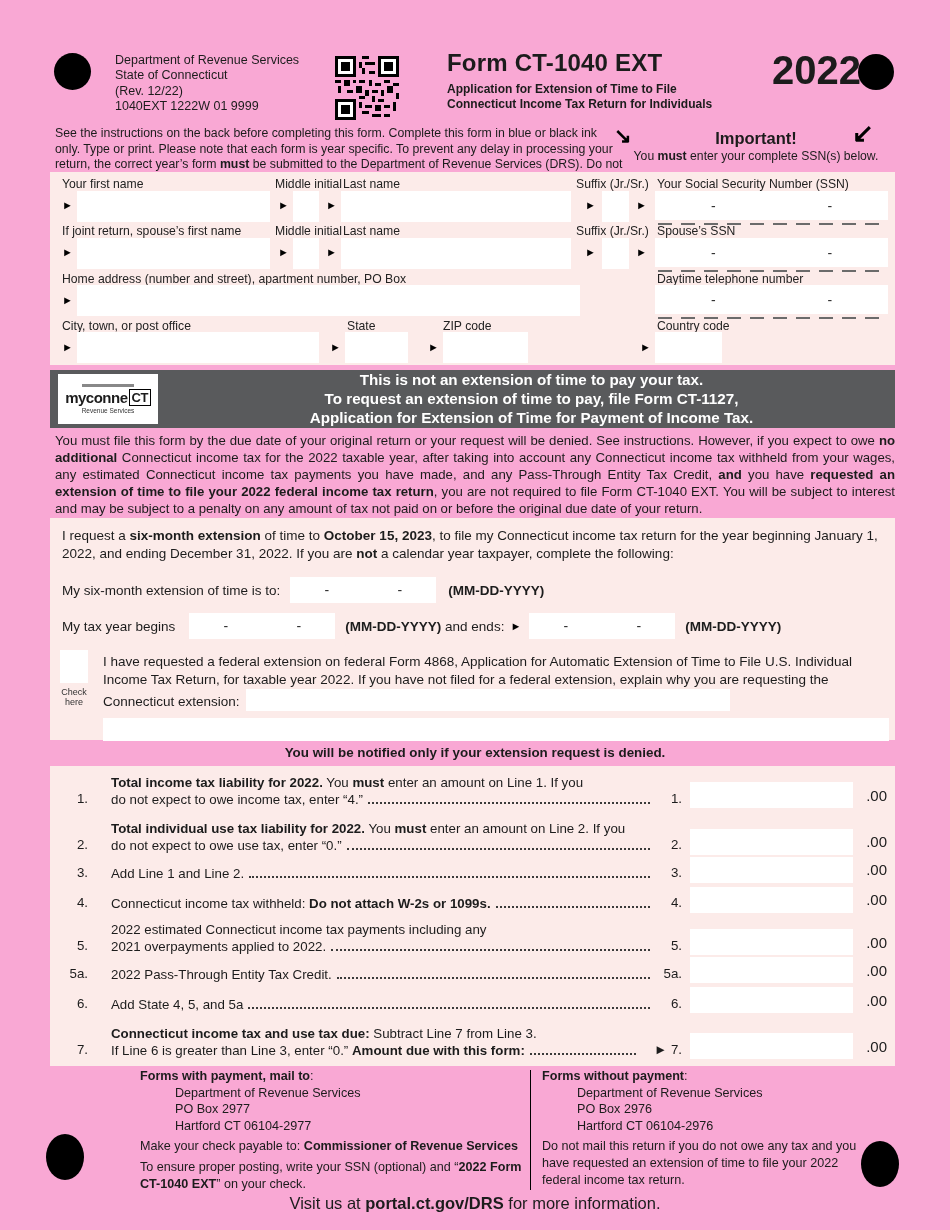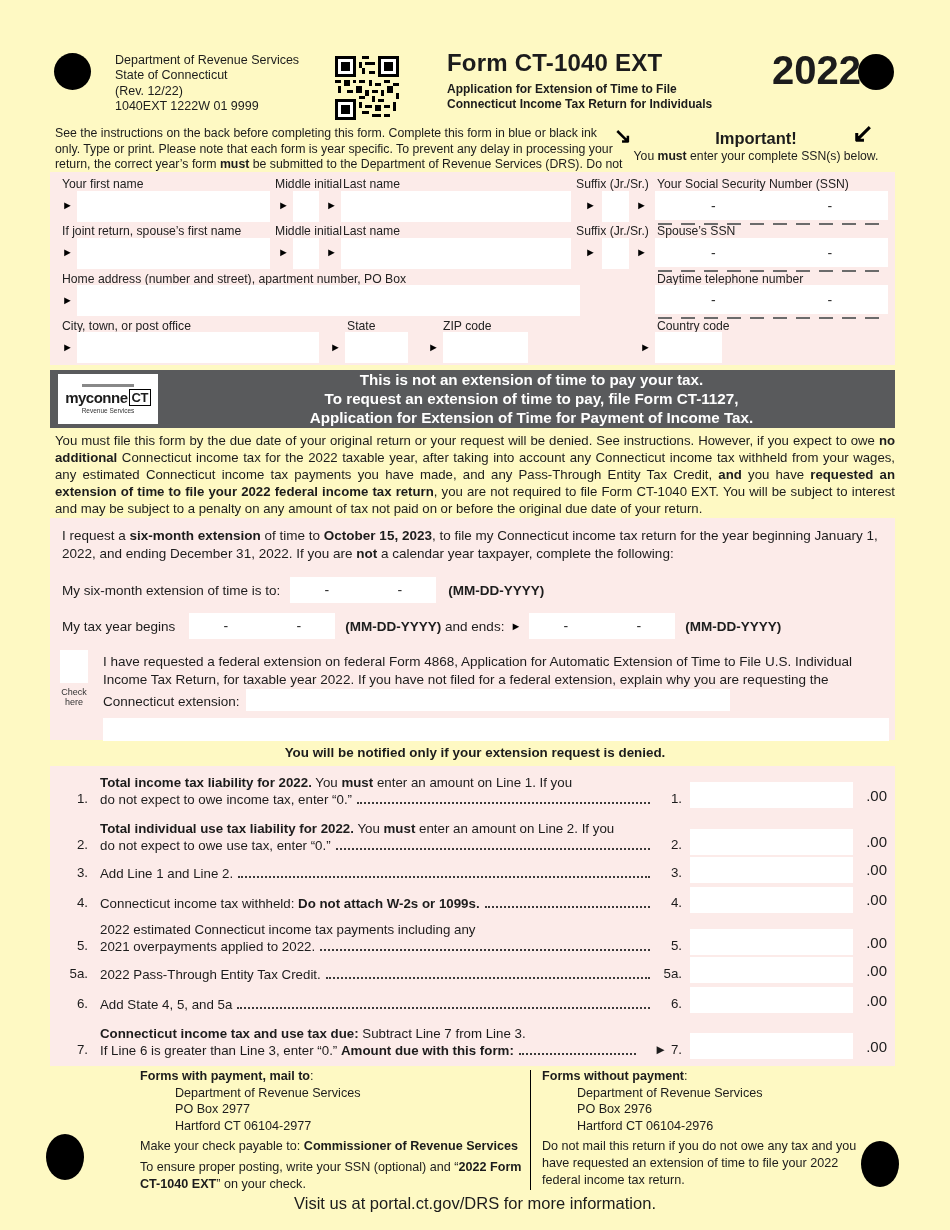--- a/index.html
+++ b/index.html
@@ -1,16 +1,16 @@
 <!DOCTYPE html>
 <html><head>
 <meta charset="utf-8">
 <style>
   html,body{margin:0;padding:0;background:#fff;}
-  .page{position:relative;width:950px;height:1230px;background:#fef9c3;overflow:hidden;
+  .page{position:relative;width:950px;height:1230px;background:#f9a8d4;overflow:hidden;
         font-family:"Liberation Sans",sans-serif;color:#1c1c1c;}
   .reg{position:absolute;background:#000;border-radius:50%;}
   .reg.tl{left:54px;top:53px;width:37px;height:37px;}
   .reg.tr{left:858px;top:54px;width:36px;height:36px;}
   .reg.bl{left:46px;top:1134px;width:38px;height:46px;}
   .reg.br{left:861px;top:1141px;width:38px;height:46px;}
 
   .dept{position:absolute;left:115px;top:53px;font-size:12.5px;line-height:1.18;}
   .rev{position:absolute;left:115px;top:84px;font-size:12.5px;line-height:1.18;}
   .qr{position:absolute;left:335px;top:56px;width:64px;height:64px;}
@@ -59,21 +59,21 @@
   .checkbox{position:absolute;left:10px;top:132px;width:28px;height:33px;background:#fff;}
   .checklbl{position:absolute;left:4px;top:169px;width:40px;text-align:center;font-size:9px;line-height:1.15;color:#333;}
   .fed{margin:14px 0 0 53px;width:786px;font-size:13.5px;line-height:1.33;}
   .fed-inline{display:inline-block;width:484px;height:22px;background:#fff;vertical-align:-5px;margin-left:6px;}
   .fed-line2{margin:7px 0 0 53px;width:786px;height:23px;background:#fff;}
 
   .notice{position:absolute;left:0;right:0;top:745px;text-align:center;font-weight:bold;font-size:13.4px;}
 
   .amt-row{display:flex;align-items:flex-end;font-size:13.3px;line-height:1.29;}
   .amt-num{width:30px;text-align:right;flex:none;padding-bottom:1px;}
-  .amt-text{flex:1;margin-left:12px;min-width:0;}
+  .amt-text{flex:1;margin-left:23px;min-width:0;}
   .amt-line{display:flex;align-items:baseline;}
   .leader{flex:1;border-bottom:2px dotted #3a3a3a;margin:0 6px 3px 5px;min-width:20px;}
   .amt-ref{flex:none;width:26px;text-align:right;padding-bottom:1px;white-space:nowrap;}
   .amt-ref.wide{width:40px;}
   .amt-box{flex:none;width:163px;height:26px;background:#fff;margin-left:8px;}
   .amt-cents{flex:none;width:34px;font-size:15px;text-align:right;padding-bottom:3px;}
   .mb12{margin-bottom:12px;} .mb8{margin-bottom:8px;} .mb4{margin-bottom:4px;} .mb2{margin-bottom:2px;}
 
   .f-left{position:absolute;left:140px;top:1068px;width:382px;font-size:12.6px;line-height:1.32;}
   .f-right{position:absolute;left:542px;top:1068px;width:326px;font-size:12.6px;line-height:1.32;}
@@ -264,21 +264,21 @@
 
   <div class="panel p3">
 
     <div class="amt-row mb12">
       <div class="amt-num">1.</div>
       <div class="amt-text">
         <div class="amt-line">
             <span><span style="font-weight: bold;">Total income tax liability for 2022.</span><span> You </span><span style="font-weight: bold;">must</span><span> enter an amount on Line 1. If you</span></span>
           </div>
         <div class="amt-line">
-            <span><span>do not expect to owe income tax, enter “0.” </span></span>
+            <span><span>do not expect to owe income tax, enter “4.” </span></span>
             <span class="leader"></span>
           </div>
       </div>
       <div class="amt-ref">1.</div>
       <div class="amt-box"></div>
       <div class="amt-cents">.00</div>
     </div>
 
     <div class="amt-row mb2">
       <div class="amt-num">2.</div>
@@ -397,15 +397,15 @@
   <div class="f-right">
     <div><span style="font-weight: bold;">Forms without payment</span><span>:</span></div>
     <div class="f-addr">
       <div>Department of Revenue Services</div>
       <div>PO Box 2976</div>
       <div>Hartford CT 06104-2976</div>
     </div>
     <div class="f-note">Do not mail this return if you do not owe any tax and you have requested an extension of time to file your 2022 federal income tax return.</div>
   </div>
 
-  <div class="visit"><span>Visit us at </span><span style="font-weight: normal;">portal.ct.gov/DRS</span><span> for more information.</span></div>
+  <div class="visit"><span>Visit us at </span><span style="font-weight: bold;">portal.ct.gov/DRS</span><span> for more information.</span></div>
 
 </div>
 
 </body></html>

